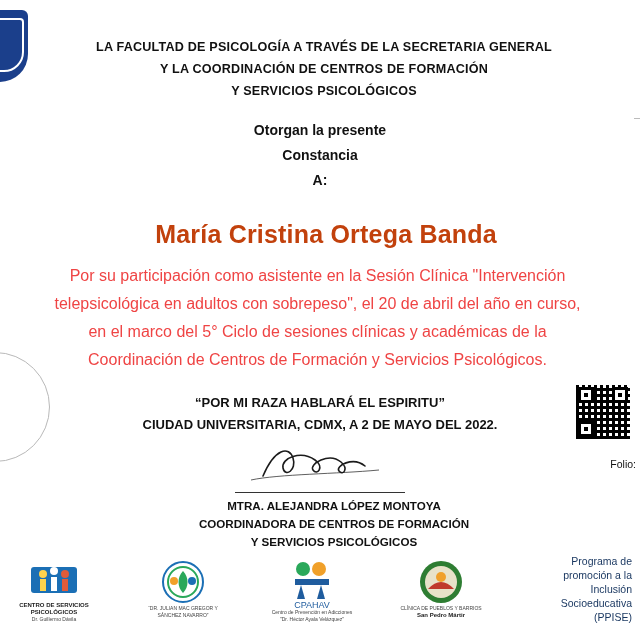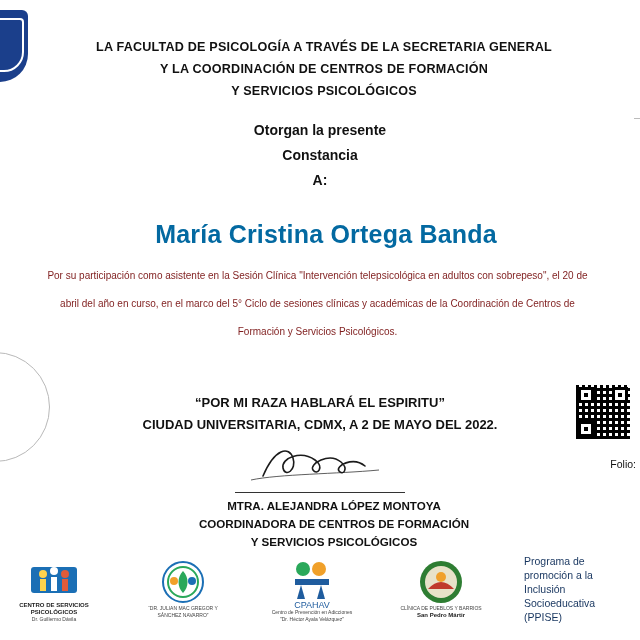--- a/index.html
+++ b/index.html
@@ -94,35 +94,35 @@
   }
 
   
   .recipient {
     position: absolute;
     left: 0; right: 0;
     top: 220px;
     text-align: center;
     font-size: 25px;
     font-weight: bold;
-    color: #0369a1;
+    color: #c2410c;
     letter-spacing: 0.2px;
     padding-left: 12px;
   }
 
   
   .body-text {
     position: absolute;
     left: 44px;
     right: 49px;
     top: 262px;
     text-align: center;
-    font-size: 10px;
+    font-size: 16px;
     line-height: 28px;
-    color: #7f1d1d;
+    color: #ef4444;
   }
 
   
   .motto {
     position: absolute;
     left: 0; right: 0;
     top: 392px;
     text-align: center;
     font-size: 13px;
     font-weight: bold;
@@ -219,21 +219,21 @@
     justify-content: center;
   }
   .logo .cap { font-weight: bold; font-size: 6px; }
   .logo .cap2 { font-size: 5px; color: #444; }
 
   .prog-text {
     width: 108px;
     font-size: 10.5px;
     line-height: 14px;
     color: #17355f;
-    text-align: left;
+    text-align: right;
   }
   .prosexhum-label {
     font-size: 8.5px;
     letter-spacing: 1px;
     font-weight: bold;
     color: #222;
     margin-top: 2px;
   }
   .cpahav-label {
     font-size: 9px;

